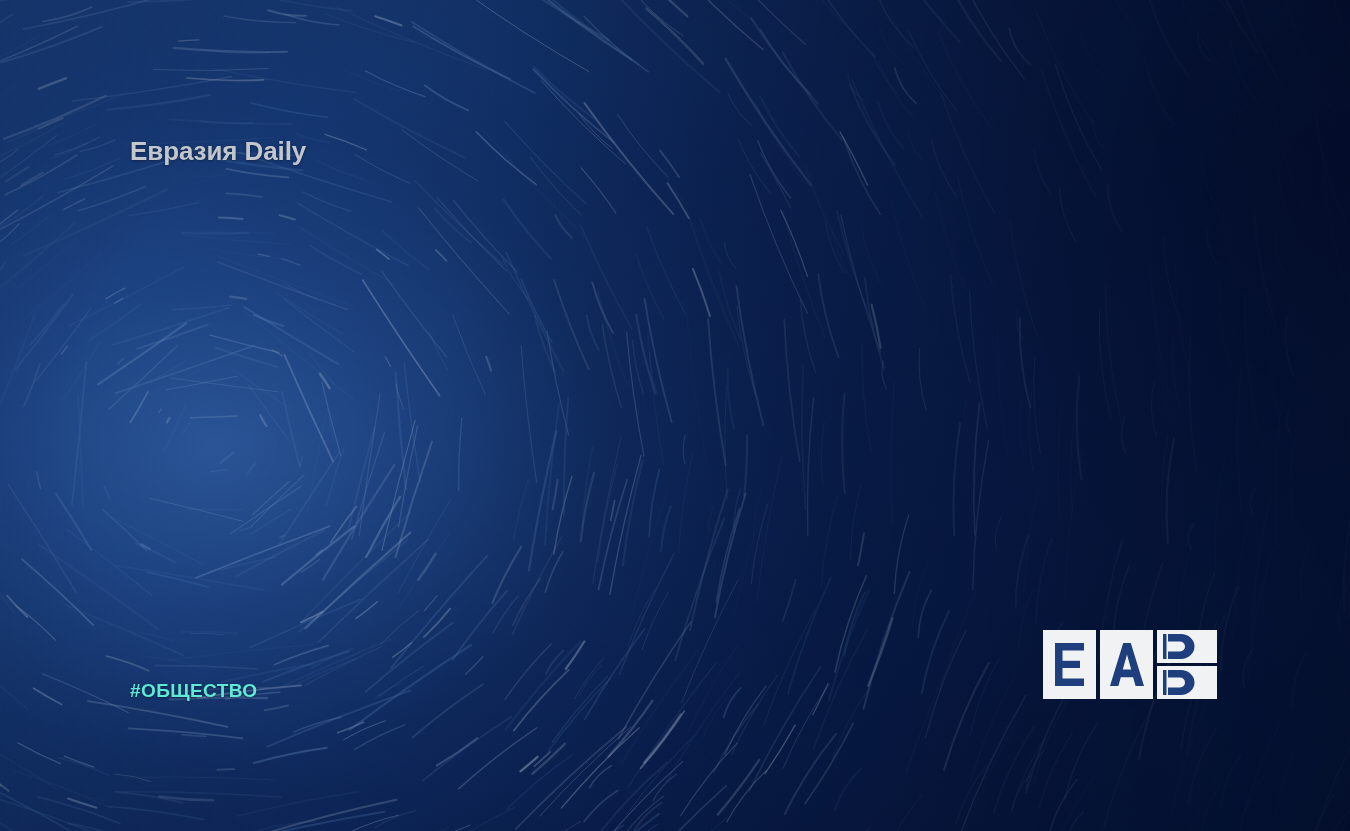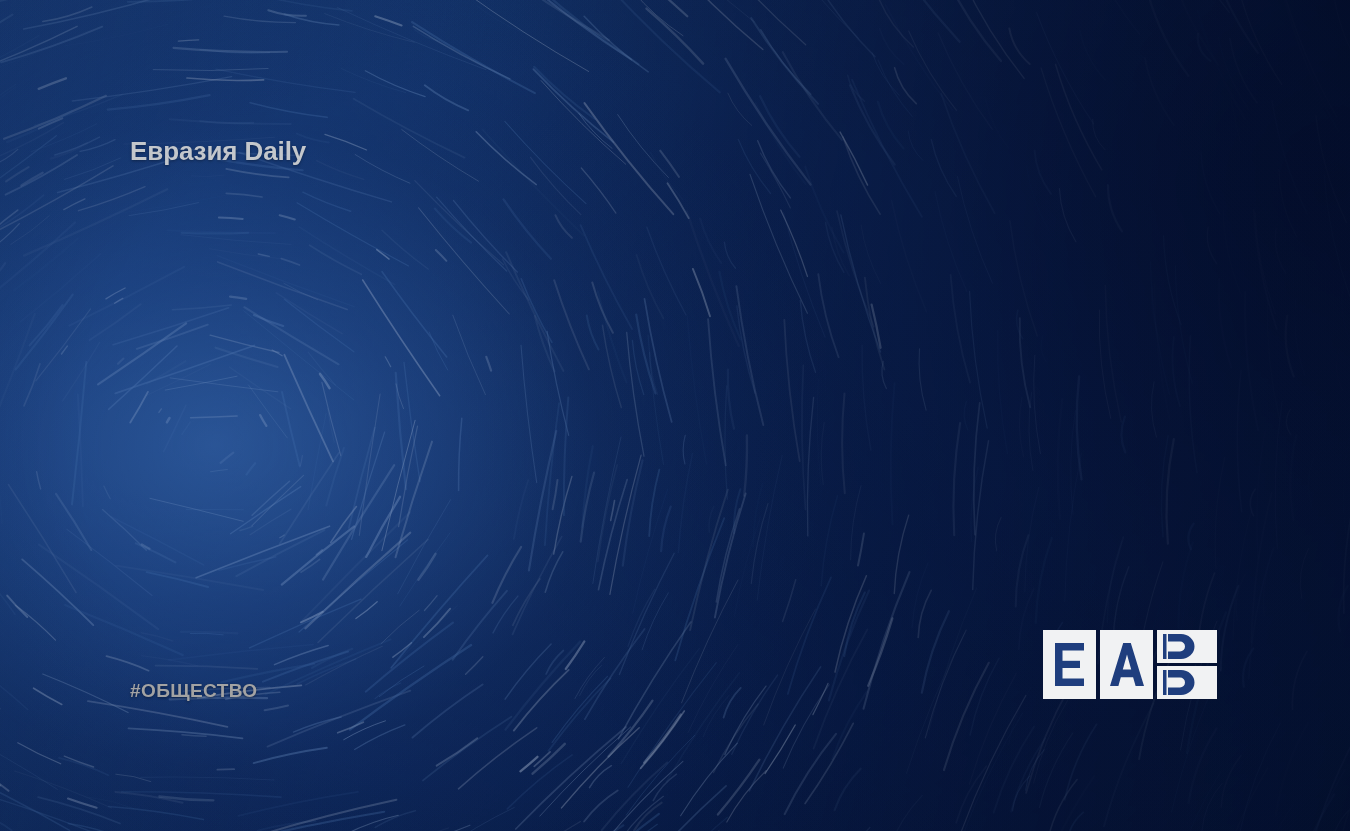--- a/index.html
+++ b/index.html
@@ -84,21 +84,21 @@
     letter-spacing:-0.6px;
     text-shadow:0 2px 6px rgba(1,8,28,0.45);
   }
 
   #tag {
     position:absolute;
     left:130px; top:680px;
     font-size:19px;
     font-weight:bold;
     letter-spacing:0.4px;
-    color:#a3a3a3;
+    color:#5eead4;
     white-space:nowrap;
     text-shadow:0 1px 3px rgba(0,0,0,0.4);
   }
 
   
   #logo {
     position:absolute;
     left:1043px; top:630px;
     width:178px; height:70px;
     display:flex;

